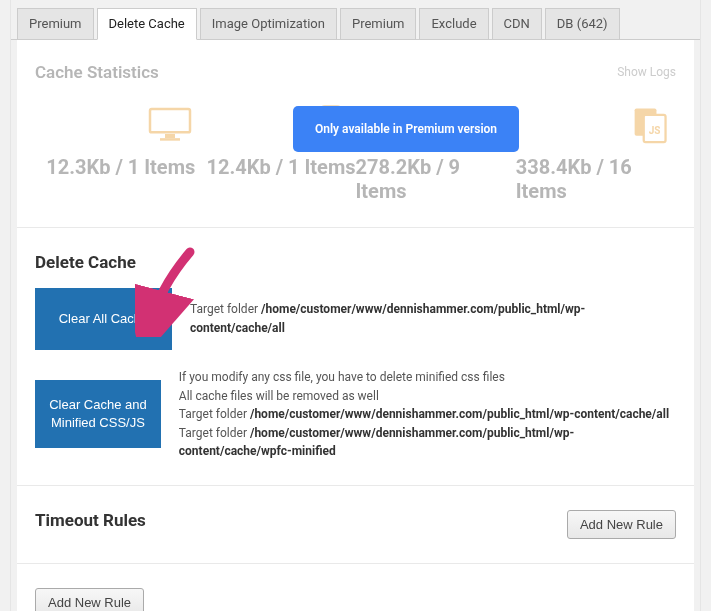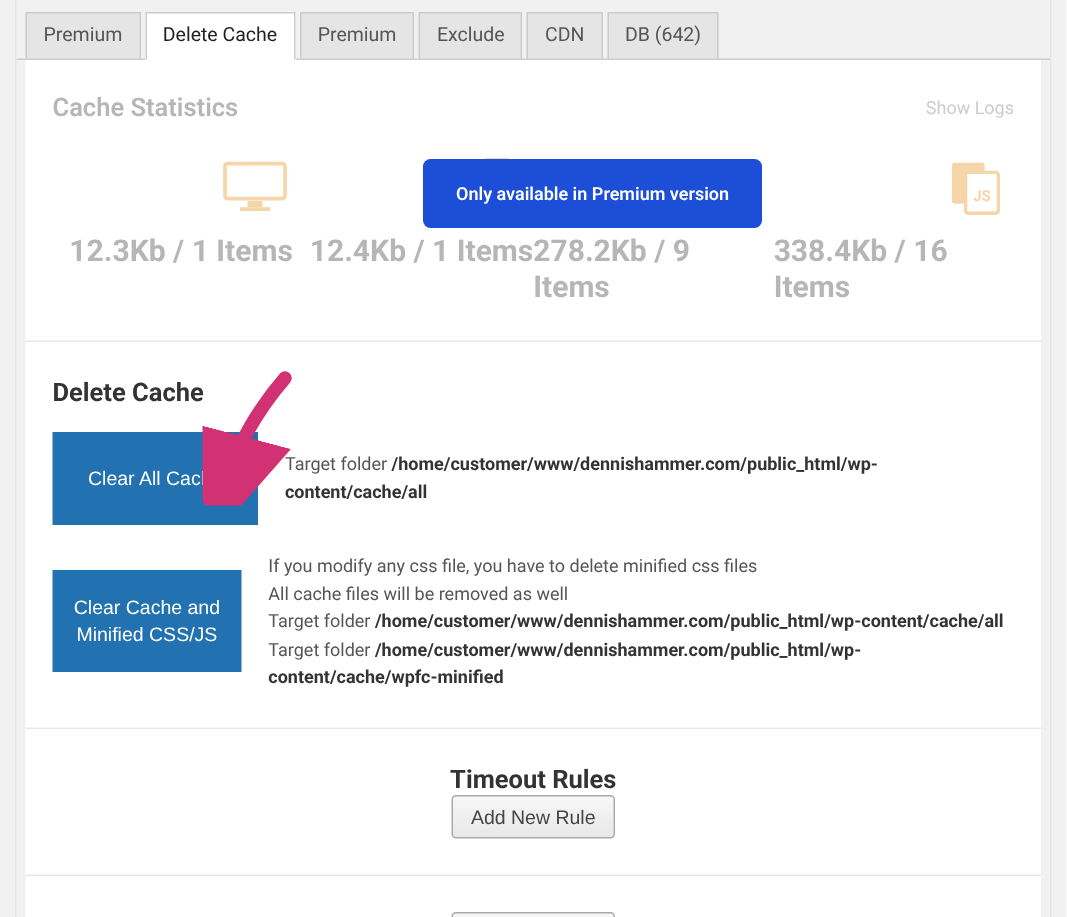--- a/index.html
+++ b/index.html
@@ -50,27 +50,27 @@
     justify-content: space-between;
     align-items: center;
     margin-bottom: 21px;
     gap: 16px;
   }
   .stats-title { color: #b6b6b6; font-size: 17px; font-weight: 600; }
   .show-logs { color: #ccc; font-size: 12px; cursor: pointer; }
 
   .tooltip-pop {
     position: absolute;
-    background: #1d4ed8;
+    background: #3b82f6;
     color: #fff;
     font-size: 12px;
     padding: 14px 22px;
     border-radius: 5px;
     text-align: center;
-    left: 265px;
+    left: 276px;
     top: 66px;
     z-index: 10;
     line-height: 1.5;
     font-weight: 600;
   }
 
   .stat-row {
     display: flex;
     justify-content: space-around;
     margin-bottom: 6px;
@@ -99,23 +99,21 @@
 
   .section-title {
     font-size: 17px;
     font-weight: 700;
     color: #333;
     margin-bottom: 16px;
   }
   .section-head {
     display: flex;
     justify-content: space-between;
-    align-items: center;
     margin-bottom: 4px;
-    flex-direction: column;
   }
 
   .action-row {
     display: flex;
     align-items: center;
     gap: 18px;
     margin-bottom: 18px;
   }
   .big-btn {
     background: #2271b1;
@@ -156,20 +154,21 @@
   }
 </style>
 </head>
 <body>
 
 <div class="outer">
 
   <div class="tabs">
     <div class="tab">Premium</div>
     <div class="tab active">Delete Cache</div>
+    <div class="tab">Image Optimization</div>
     <div class="tab">Premium</div>
     <div class="tab">Exclude</div>
     <div class="tab">CDN</div>
     <div class="tab">DB (642)</div>
   </div>
 
   <div class="panel">
 
     <div class="tooltip-pop">Only available in Premium version</div>
 

